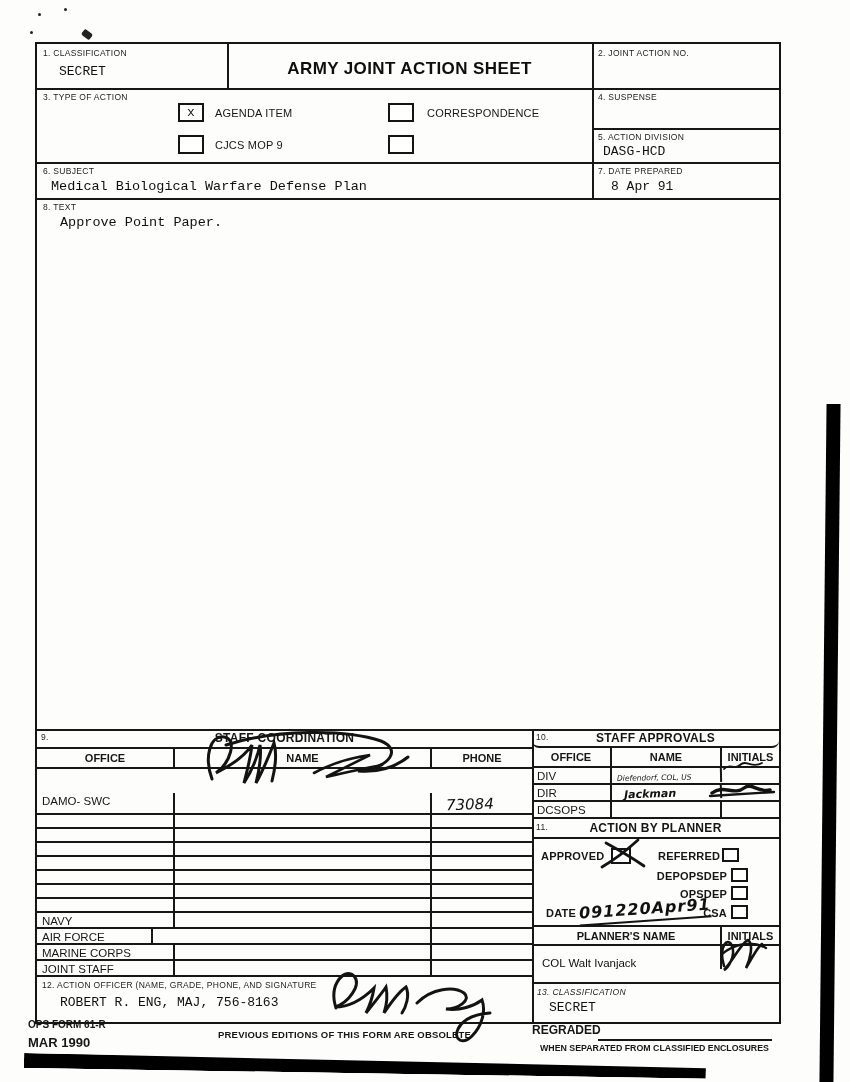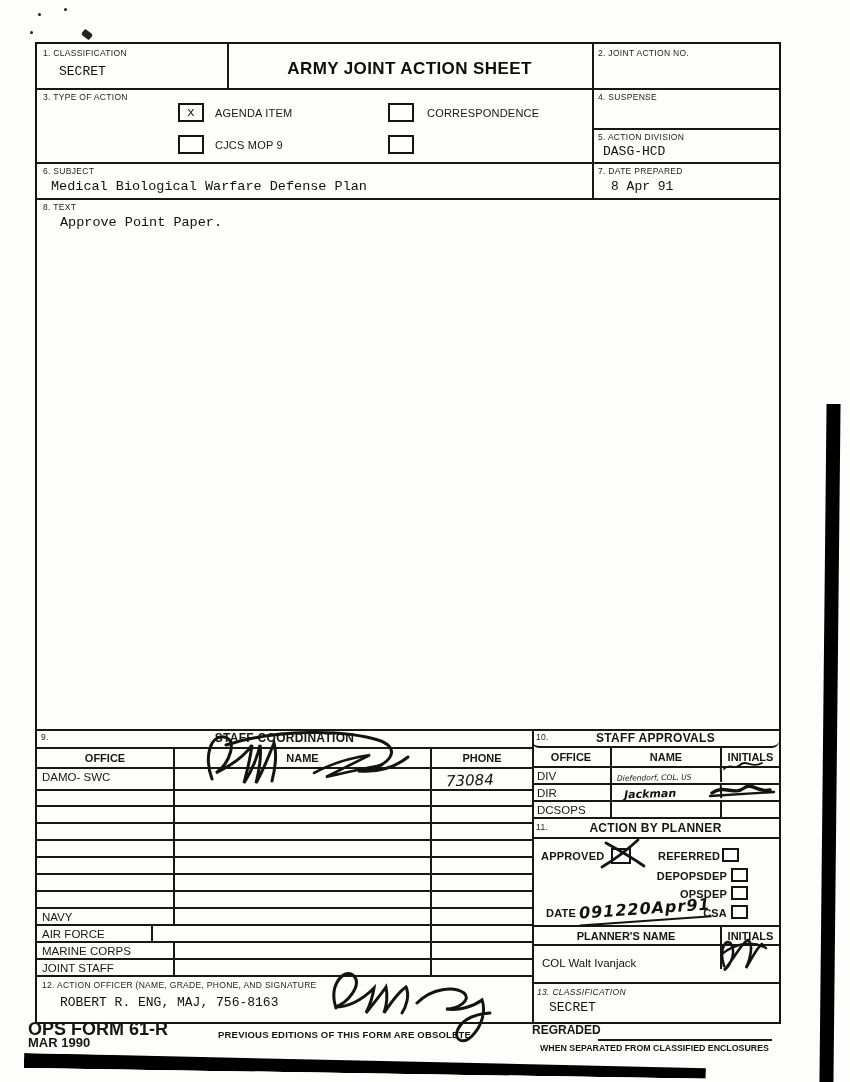--- a/index.html
+++ b/index.html
@@ -91,21 +91,21 @@
       <div class="bb" style="height:18px;position:relative;">
         <span class="abs lbl" style="left:4px;top:3px;">9.</span>
         <span class="abs sec-title" style="left:0;top:2px;width:100%;text-align:center;">STAFF COORDINATION</span>
       </div>
       <div class="bb" style="height:18px;display:flex;">
         <div class="colhdr-cell br" style="width:138px;">OFFICE</div>
         <div class="colhdr-cell br" style="flex:1;">NAME</div>
         <div class="colhdr-cell" style="width:100px;">PHONE</div>
       </div>
       <div class="col" style="height:211px;">
-        <div class="cellrow" style="flex:1;">
+        <div class="cellrow" style="flex:1;margin-top:24px;">
           <div class="cell br" style="width:138px;">DAMO- SWC</div>
           <div class="cell br" style="flex:1;"></div>
           <div class="cell hw" style="width:100px;font-size:15px;transform:rotate(-2deg);padding-left:14px;">73084</div>
         </div>
         <div class="cellrow" style="flex:1;">
           <div class="cell br" style="width:138px;"></div>
           <div class="cell br" style="flex:1;"></div>
           <div class="cell" style="width:100px;"></div>
         </div>
         <div class="cellrow" style="flex:1;">
@@ -246,21 +246,21 @@
   <svg class="scrawl" style="left:714px;top:932px;" width="56" height="46" viewBox="0 0 56 46">
     <path d="M10,34 C4,14 14,4 18,14 C22,24 14,36 10,38 C18,30 28,10 34,8 C40,12 36,28 32,36 C38,26 44,14 48,12" stroke-width="2.6"></path>
     <path d="M8,22 C20,12 38,8 52,16" stroke-width="2.4"></path>
   </svg>
 
   <svg class="scrawl" style="left:322px;top:963px;" width="205" height="92" viewBox="0 0 205 92">
     <path d="M14,45 C6,20 24,4 32,13 C40,22 26,40 13,44 C30,44 44,33 52,25 C50,38 46,46 44,50 C52,40 60,30 64,24 C66,34 64,44 62,50 C70,38 78,28 84,24 C88,32 84,44 80,50" stroke-width="3"></path>
     <path d="M95,40 C110,25 132,23 142,30 C150,37 136,46 124,46 C138,48 152,43 160,37 C164,48 160,63 150,73 C141,82 131,77 136,66 C141,56 154,51 168,50" stroke-width="3"></path>
   </svg>
 
-  <div class="abs b" style="left:28px;top:1019px;font-size:18px;">OPS FORM 61-R</div>
+  <div class="abs b" style="left:28px;top:1019px;font-size:10px;">OPS FORM 61-R</div>
   <div class="abs b" style="left:28px;top:1035px;font-size:13px;">MAR 1990</div>
   <div class="abs b" style="left:218px;top:1029px;font-size:9.5px;letter-spacing:.2px;">PREVIOUS EDITIONS OF THIS FORM ARE OBSOLETE</div>
   <div class="abs b" style="left:532px;top:1023px;font-size:12px;">REGRADED</div>
   <div class="hline" style="left:598px;top:1039px;width:174px;"></div>
   <div class="abs b" style="left:540px;top:1043px;font-size:8.8px;">WHEN SEPARATED FROM CLASSIFIED ENCLOSURES</div>
 
   <div class="abs" style="left:823px;top:404px;width:14px;height:678px;background:#000;transform:rotate(.6deg);"></div>
   <div class="abs" style="left:24px;top:1053px;width:682px;height:15px;background:#000;transform:rotate(.9deg);transform-origin:left center;clip-path:polygon(0 0,100% 30%,100% 100%,0 100%);"></div>
 
 </div>

